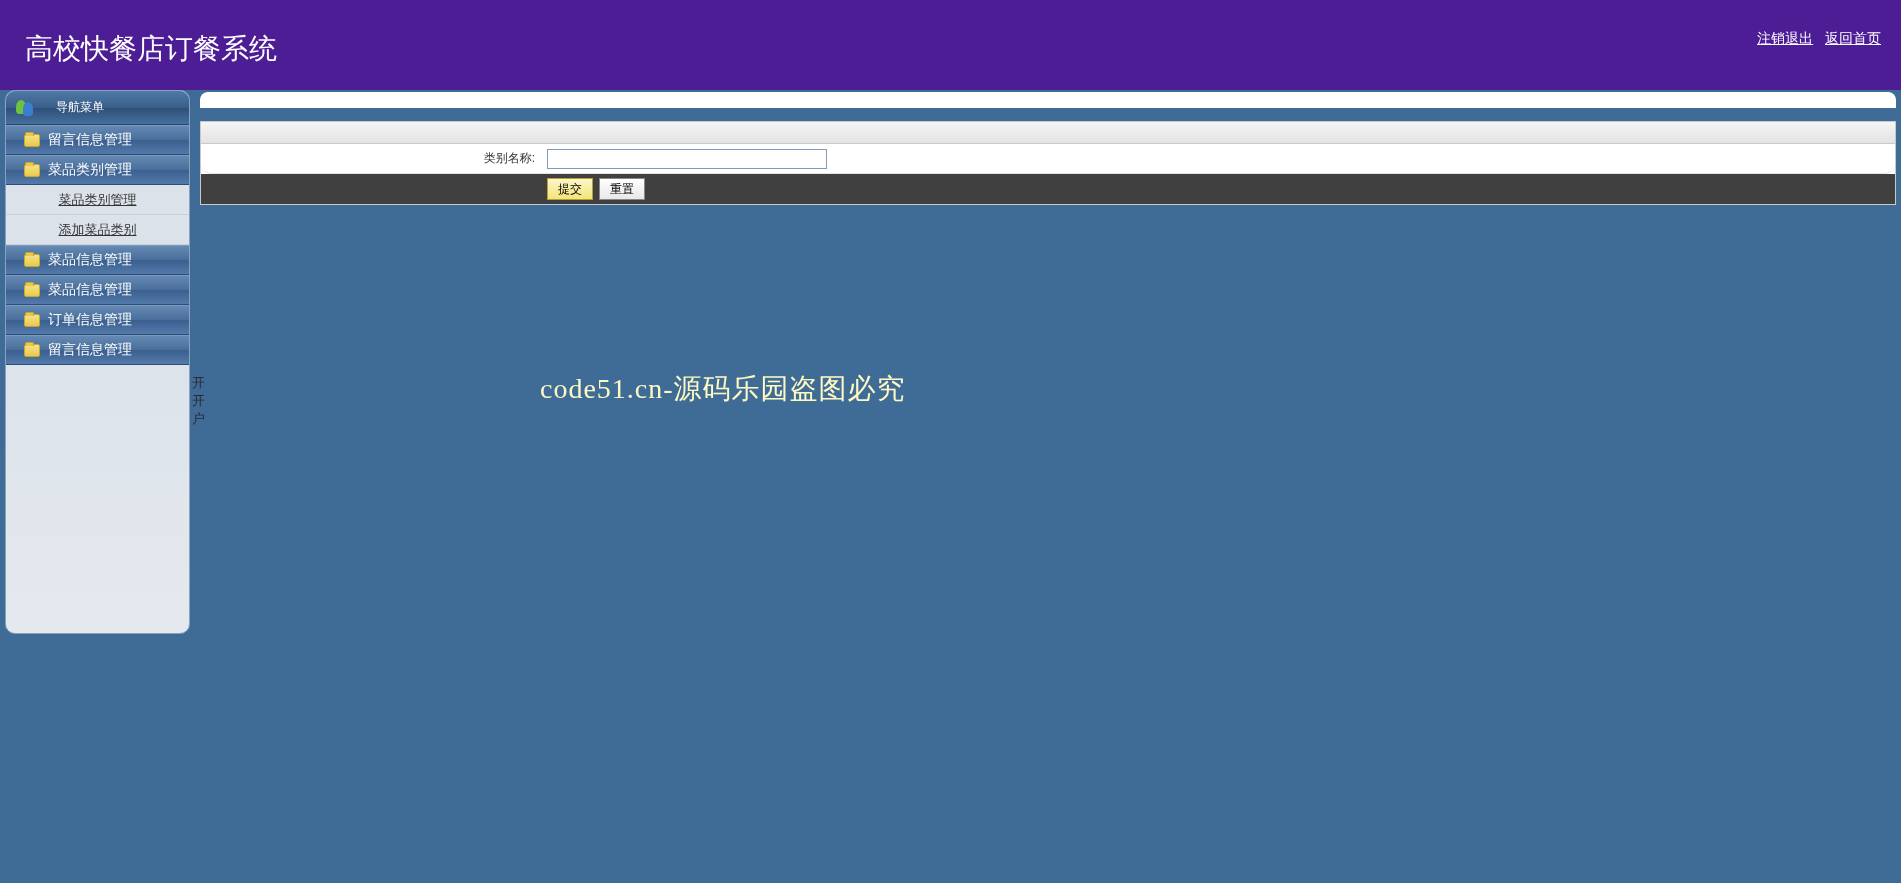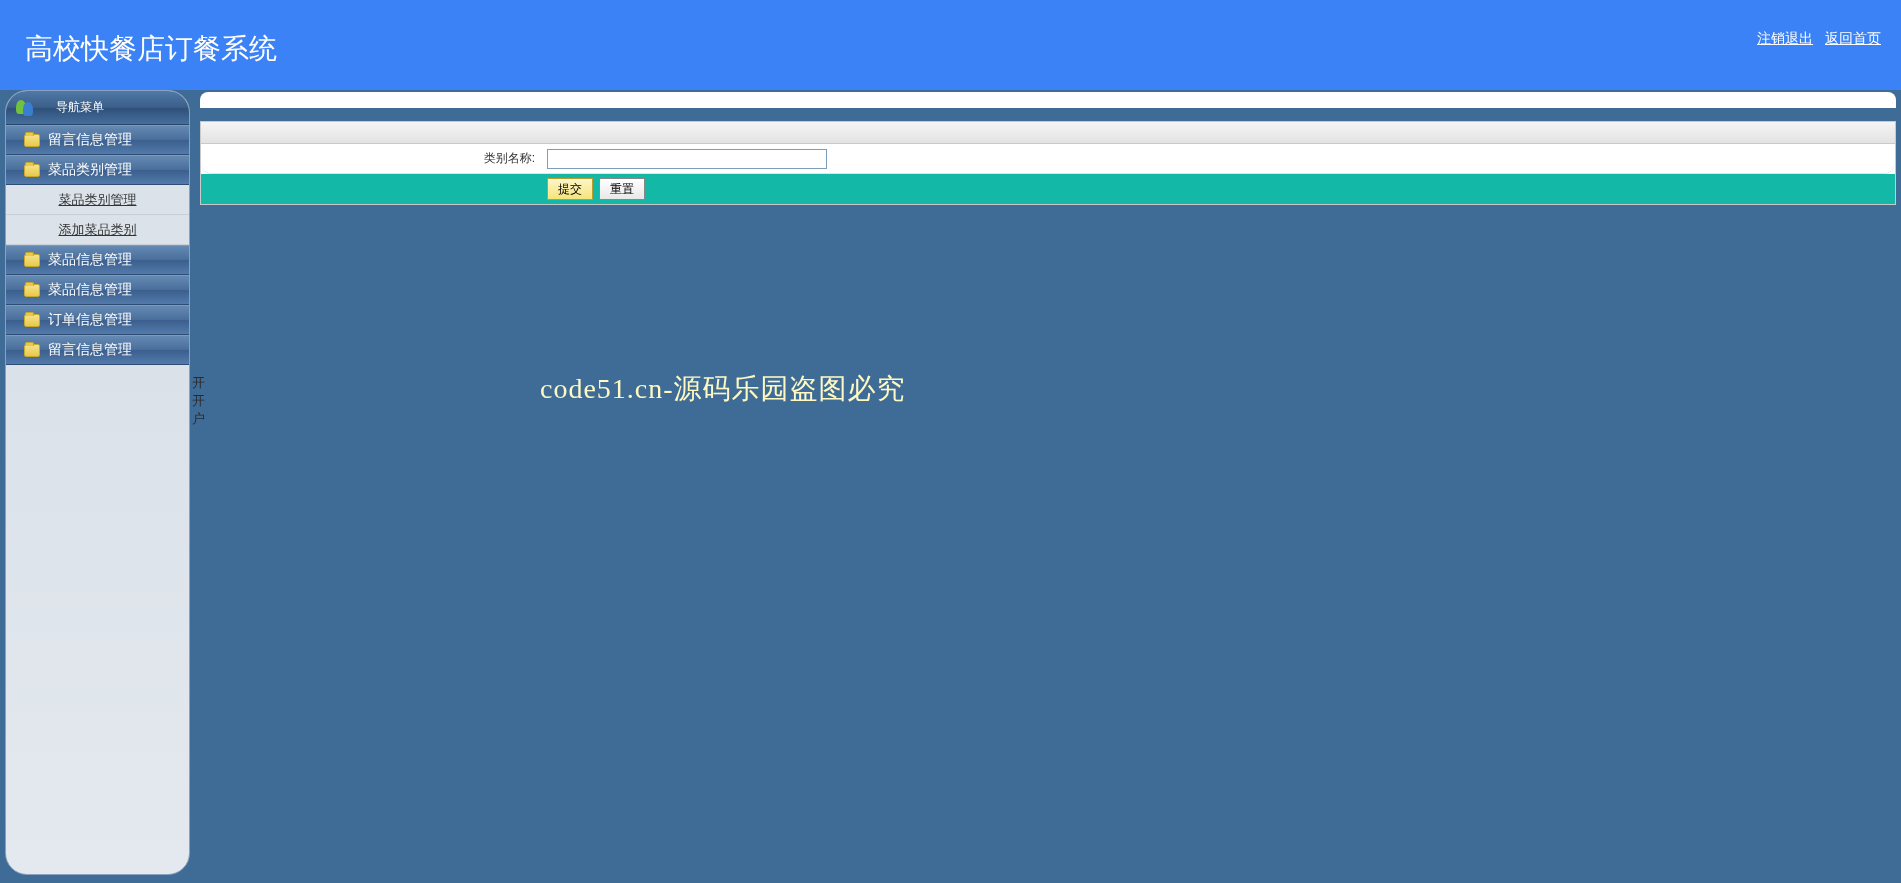--- a/index.html
+++ b/index.html
@@ -6,21 +6,21 @@
 body {
   font-family: "Microsoft YaHei", SimSun, Arial, sans-serif;
   background: #3f6c97;
   width: 1901px;
   height: 883px;
   overflow: hidden;
   position: relative;
 }
 .header {
   height: 90px;
-  background: #3b82f6;
+  background: #4c1d95;
   position: relative;
 }
 .header-title {
   color: #fff;
   font-size: 28px;
   font-weight: normal;
   position: absolute;
   left: 25px;
   top: 30px;
 }
@@ -40,23 +40,23 @@
   top: 90px;
   left: 5px;
   right: 5px;
   bottom: 5px;
 }
 .sidebar {
   position: absolute;
   left: 0;
   top: 0;
   width: 185px;
-  height: 785px;
+  height: 544px;
   background: linear-gradient(to bottom, #d6dde6 0%, #e4e9ef 100%);
-  border-radius: 22px;
+  border-radius: 10px;
   border: 1px solid #8aa2bd;
   overflow: hidden;
 }
 .sidebar-header {
   height: 34px;
   background: linear-gradient(to bottom, #5079a8 0%, #3a5e88 50%, #2d4f78 51%, #466f9d 100%);
   border-bottom: 1px solid #2a466a;
   display: flex;
   align-items: center;
   padding-left: 10px;
@@ -182,21 +182,21 @@
   height: 20px;
   border: 1px solid #7b9ebd;
   font-size: 12px;
   padding: 0 3px;
 }
 .button-row {
   display: flex;
   align-items: center;
   height: 30px;
   padding-left: 346px;
-  background: #14b8a6;
+  background: #404040;
 }
 .btn {
   height: 22px;
   padding: 0 10px;
   font-size: 12px;
   border: 1px solid #888;
   background: linear-gradient(to bottom, #fff 0%, #e8e8e8 100%);
   cursor: pointer;
   margin-right: 6px;
   font-family: inherit;

